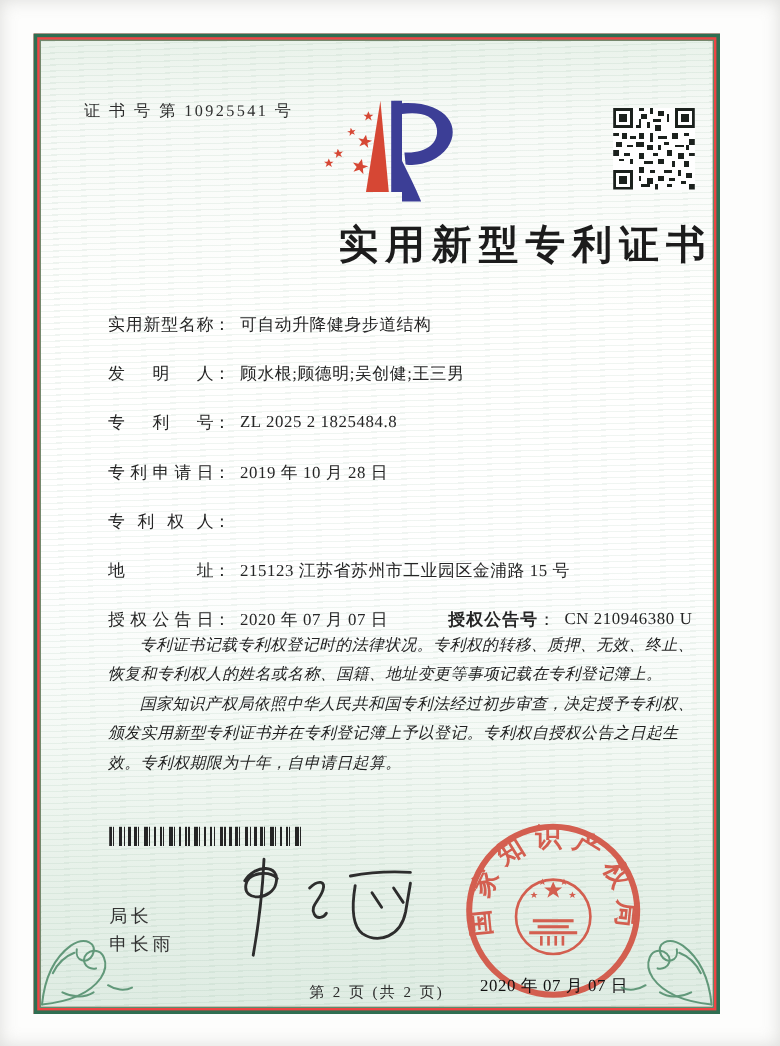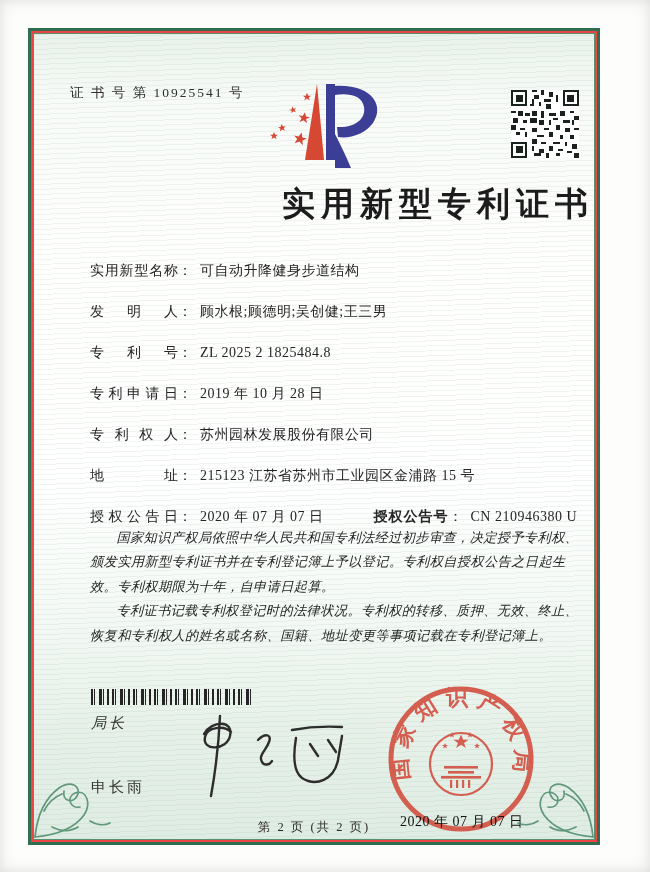--- a/index.html
+++ b/index.html
@@ -41,21 +41,21 @@
   .barcode { position:absolute; left:57px; top:655px; width:162px; height:16px;
              background:repeating-linear-gradient(90deg,
                #252525 0 2px, transparent 2px 3px,
                #252525 3px 4px, transparent 4px 8px,
                #252525 8px 11px, transparent 11px 12px,
                #252525 12px 13px, transparent 13px 16px,
                #252525 16px 18px, transparent 18px 21px); }
 
   .sig-title, .sig-name { position:absolute; left:57px; font-size:15px; color:#333;
              font-family:"Liberation Sans", sans-serif; letter-spacing:3px; }
-  .sig-title { top:680px;font-style:italic; }
+  .sig-title { top:720px; }
   .sig-name  { top:729px;margin-top:15px; }
   .signature { position:absolute; left:148px; top:676px; width:190px; height:94px; }
 
   .seal { position:absolute; left:350px; top:648px; width:154px; height:154px; opacity:.92; }
   .seal-date { position:absolute; left:366px; top:779px; font-size:14px; color:#111;
                letter-spacing:.5px; white-space:nowrap; }
 
   .footer { position:absolute; left:0; bottom:3px; width:100%; text-align:center;
             font-size:12.5px; color:#2b2b2b; letter-spacing:2px; }
 
@@ -182,21 +182,20 @@
           <span class="fpair">
               <span class="flabel">专利申请日</span>
               <span class="fcolon">：</span>
               <span class="fvalue">2019 年 10 月 28 日</span>
             </span>
         </div>
         <div class="frow">
           <span class="fpair">
               <span class="flabel">专利权人</span>
               <span class="fcolon">：</span>
-              <span class="fvalue">苏州园林发展股份有限公司</span>
             </span>
         </div>
         <div class="frow">
           <span class="fpair">
               <span class="flabel">地址</span>
               <span class="fcolon">：</span>
               <span class="fvalue">215123 江苏省苏州市工业园区金浦路 15 号</span>
             </span>
         </div>
         <div class="frow">
@@ -207,22 +206,22 @@
             </span>
           <span class="fpair fpair-right">
               <span class="flabel">授权公告号</span>
               <span class="fcolon">：</span>
               <span class="fvalue">CN 210946380 U</span>
             </span>
         </div>
       </div>
 
       <div class="paras">
+        <p>专利证书记载专利权登记时的法律状况。专利权的转移、质押、无效、终止、恢复和专利权人的姓名或名称、国籍、地址变更等事项记载在专利登记簿上。</p>
         <p>国家知识产权局依照中华人民共和国专利法经过初步审查，决定授予专利权、颁发实用新型专利证书并在专利登记簿上予以登记。专利权自授权公告之日起生效。专利权期限为十年，自申请日起算。</p>
-        <p>专利证书记载专利权登记时的法律状况。专利权的转移、质押、无效、终止、恢复和专利权人的姓名或名称、国籍、地址变更等事项记载在专利登记簿上。</p>
       </div>
 
       <div class="barcode"></div>
 
       <div class="sig-title">局长</div>
       <div class="sig-name">申长雨</div>
 
       <svg class="signature" viewBox="0 0 190 94">
         <g fill="none" stroke="#2d2d2d" stroke-width="2.4" stroke-linecap="round" stroke-linejoin="round">
           <path d="M22,24 C30,10 52,10 48,26 C45,40 20,42 23,27 C25,17 42,15 49,22"></path>

